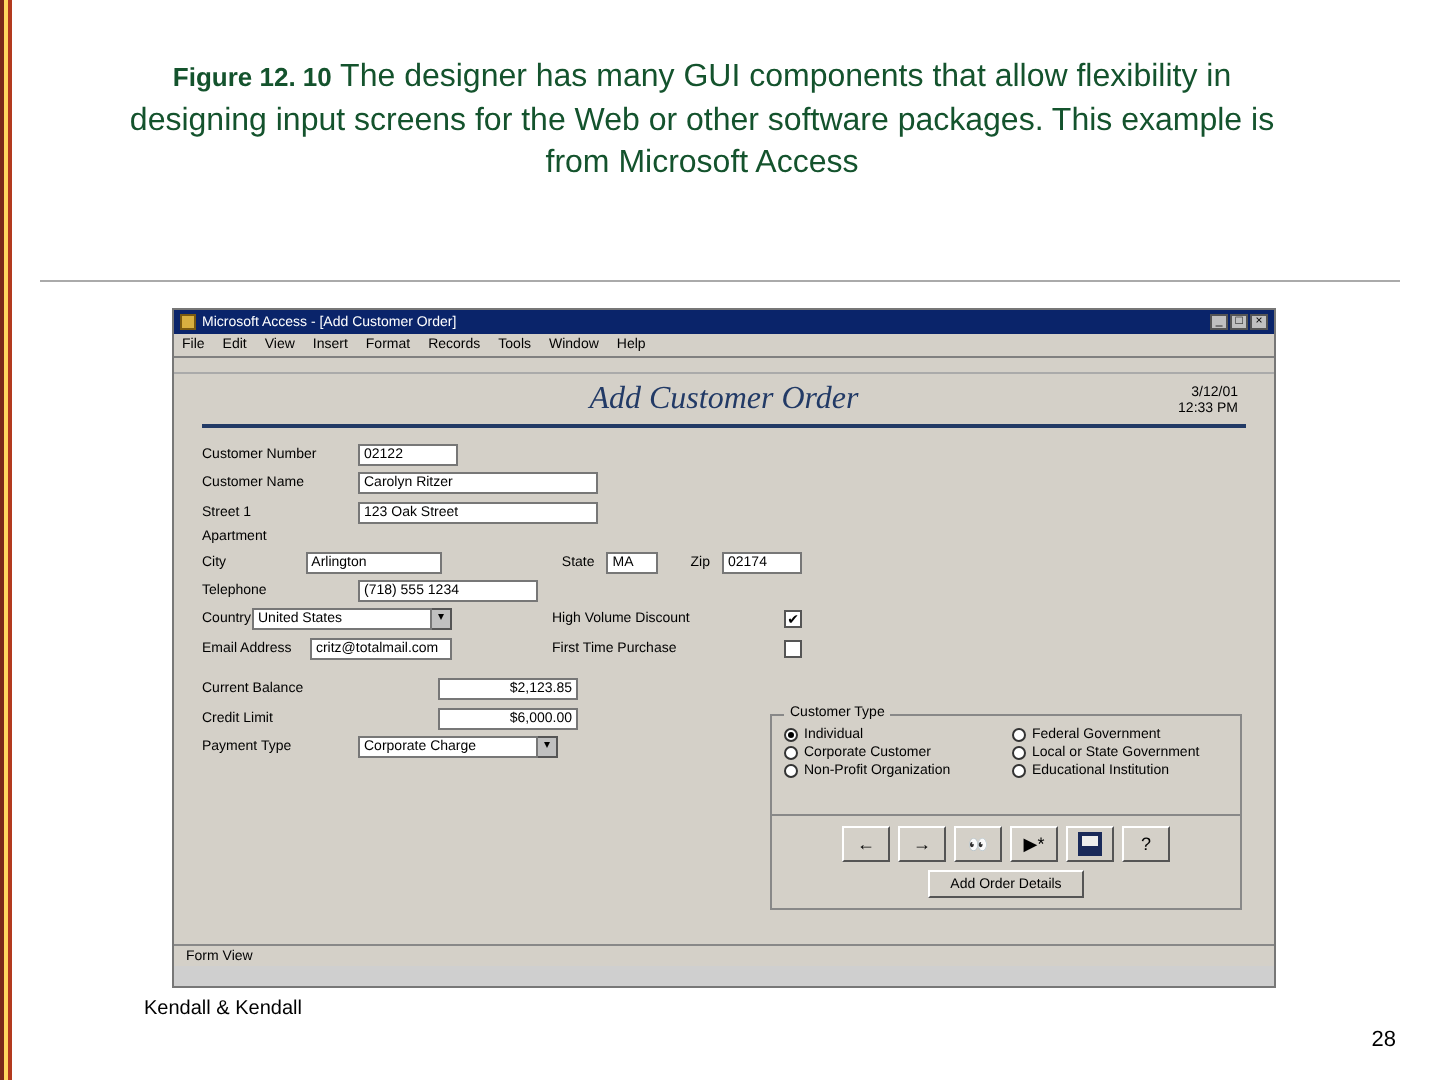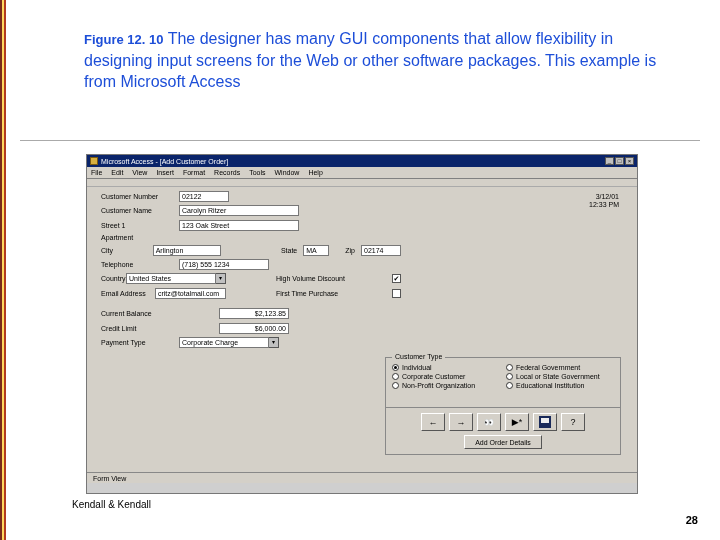--- a/index.html
+++ b/index.html
@@ -8,22 +8,22 @@
     font-family: Arial, Helvetica, sans-serif;
     background: #fff;
     position: relative;
     overflow: hidden;
   }
   .left-stripe {
     position: absolute; top: 0; left: 0; width: 6px; height: 540px;
     background: linear-gradient(to right, #7a2a1a 0 2px, #ffd85e 2px 4px, #b33a1e 4px 6px);
   }
   .caption {
-    position: absolute; left: 84px; top: 28px; width: 590px;
-    font-size: 16px; line-height: 1.35; color: #1d4ed8;
+    position: absolute; left: 56px; top: 28px; width: 590px;
+    font-size: 16px; line-height: 1.35; color: #14532d; text-align: center;
   }
   .caption .fignum { font-size: 13px; font-weight: bold; }
   .divider {
     position: absolute; left: 20px; top: 140px; width: 680px; height: 0;
     border-top: 1px solid #aaa;
   }
   .figure-wrap {
     position: absolute; left: 86px; top: 154px; width: 552px; height: 340px;
     border: 1px solid #777;
     background: #cfcfcf;
@@ -104,21 +104,21 @@
     position:absolute; left:0; bottom:0; width:100%; height:11px;
     background:#d4d0c8; border-top:1px solid #888;
     font-size:7px; padding:0 6px; display:flex; align-items:center;
   }
   .footer-left {
     position:absolute; left:72px; bottom:30px;
     font-size:10px; color:#000;
   }
   .footer-right {
     position:absolute; right:22px; bottom:14px;
-    font-size:11px; color:#000;font-weight:bold;
+    font-size:11px; color:#000;
   }
 </style>
 </head>
 <body>
 
 <div class="left-stripe"></div>
 
 <div class="caption">
   <span class="fignum">Figure 12. 10</span><span> The designer has many GUI components that allow flexibility in designing input screens for the Web or other software packages. This example is from Microsoft Access</span>
 </div>
@@ -148,20 +148,21 @@
     <span>Window</span>
     <span>Help</span>
   </div>
   <div class="toolbar-strip"></div>
 
   <div class="form-bg">
     <div class="date-block">
       <div>3/12/01</div>
       <div>12:33 PM</div>
     </div>
+    <div class="form-title">Add Customer Order</div>
 
     <div class="col-left">
       <div class="row">
         <span class="lab">Customer Number</span>
         <span class="field" style="width:50px">02122</span>
       </div>
       <div class="row">
         <span class="lab">Customer Name</span>
         <span class="field" style="width:120px">Carolyn Ritzer</span>
       </div>

